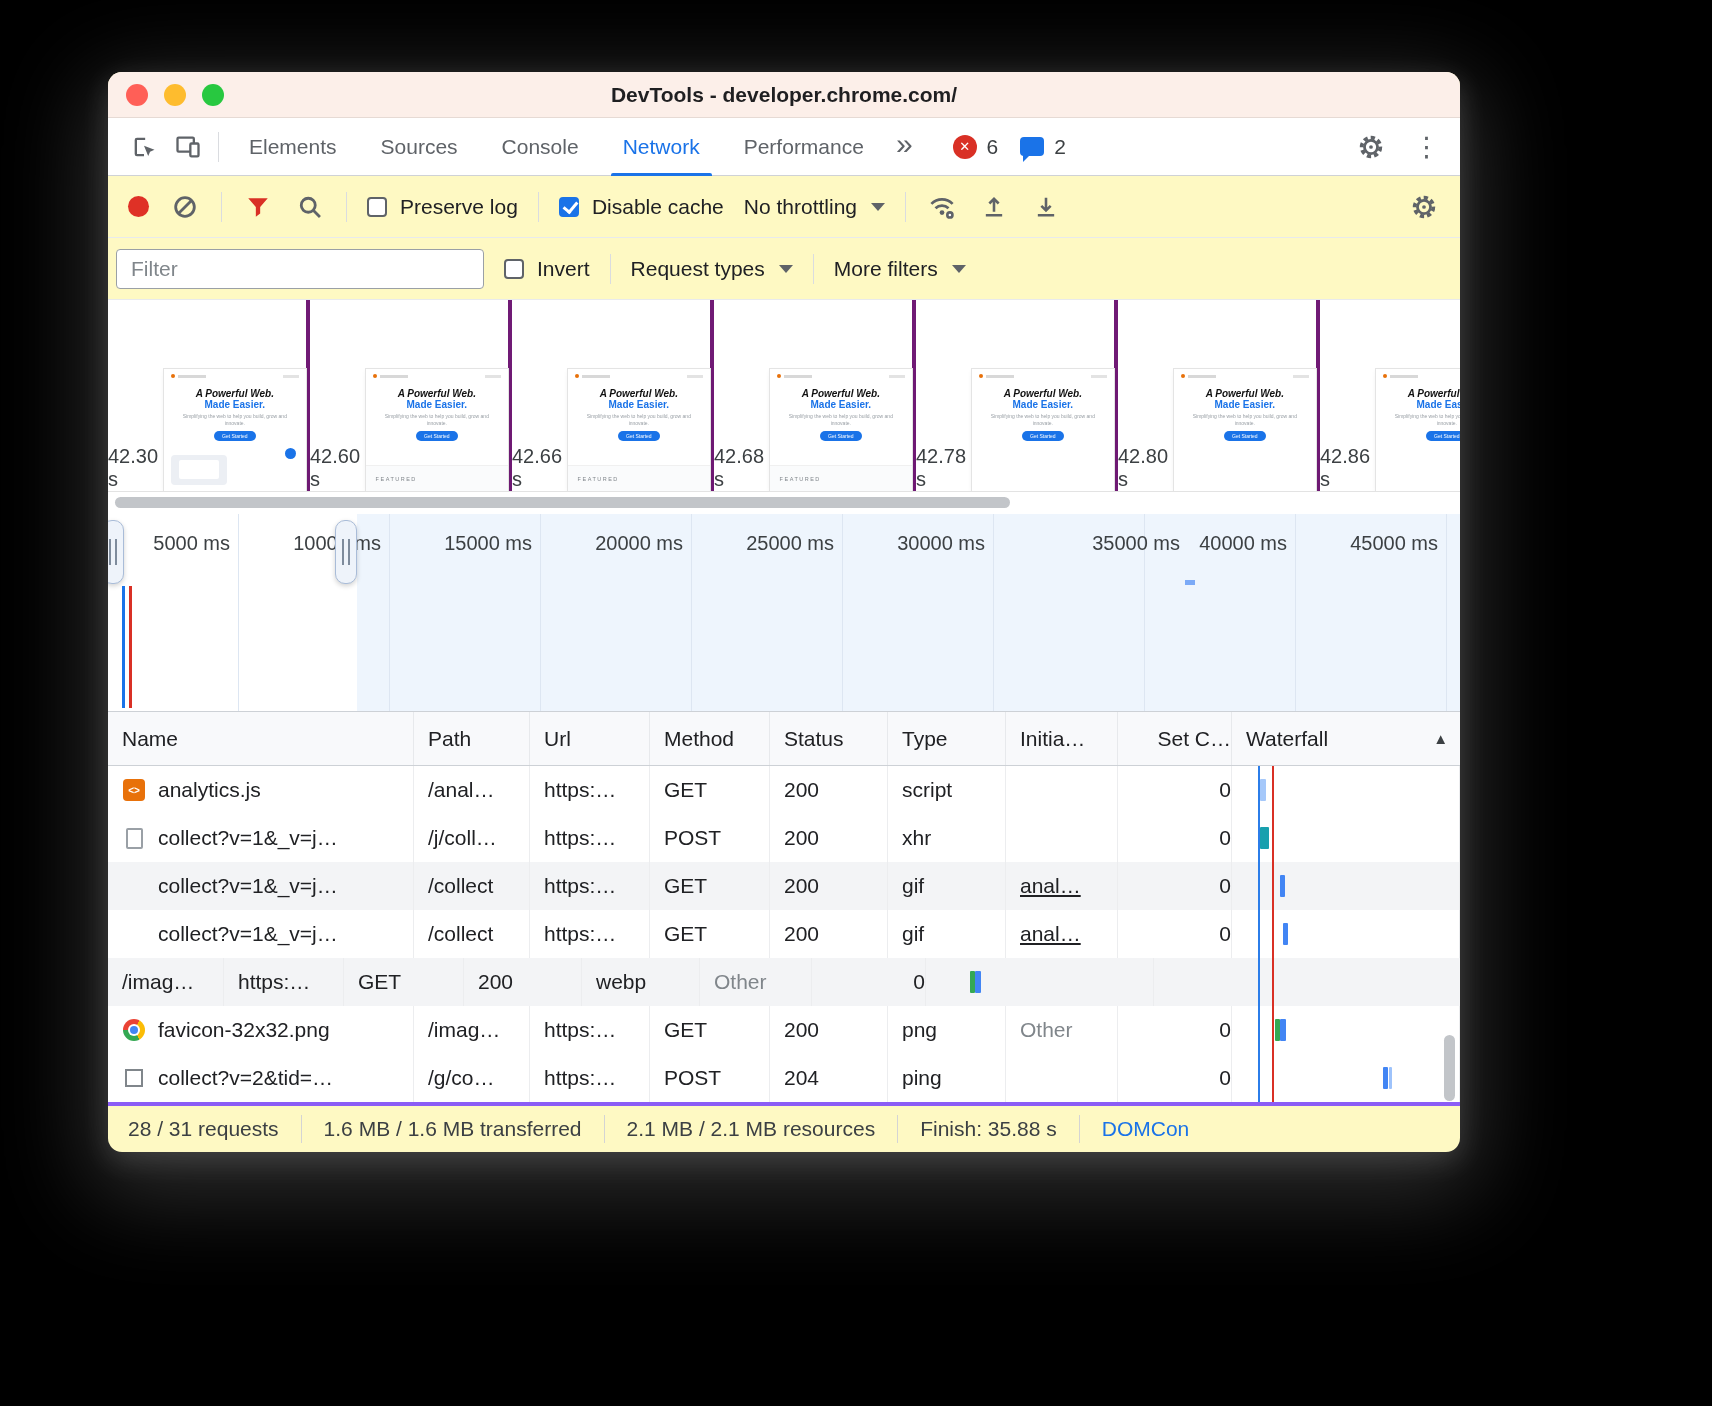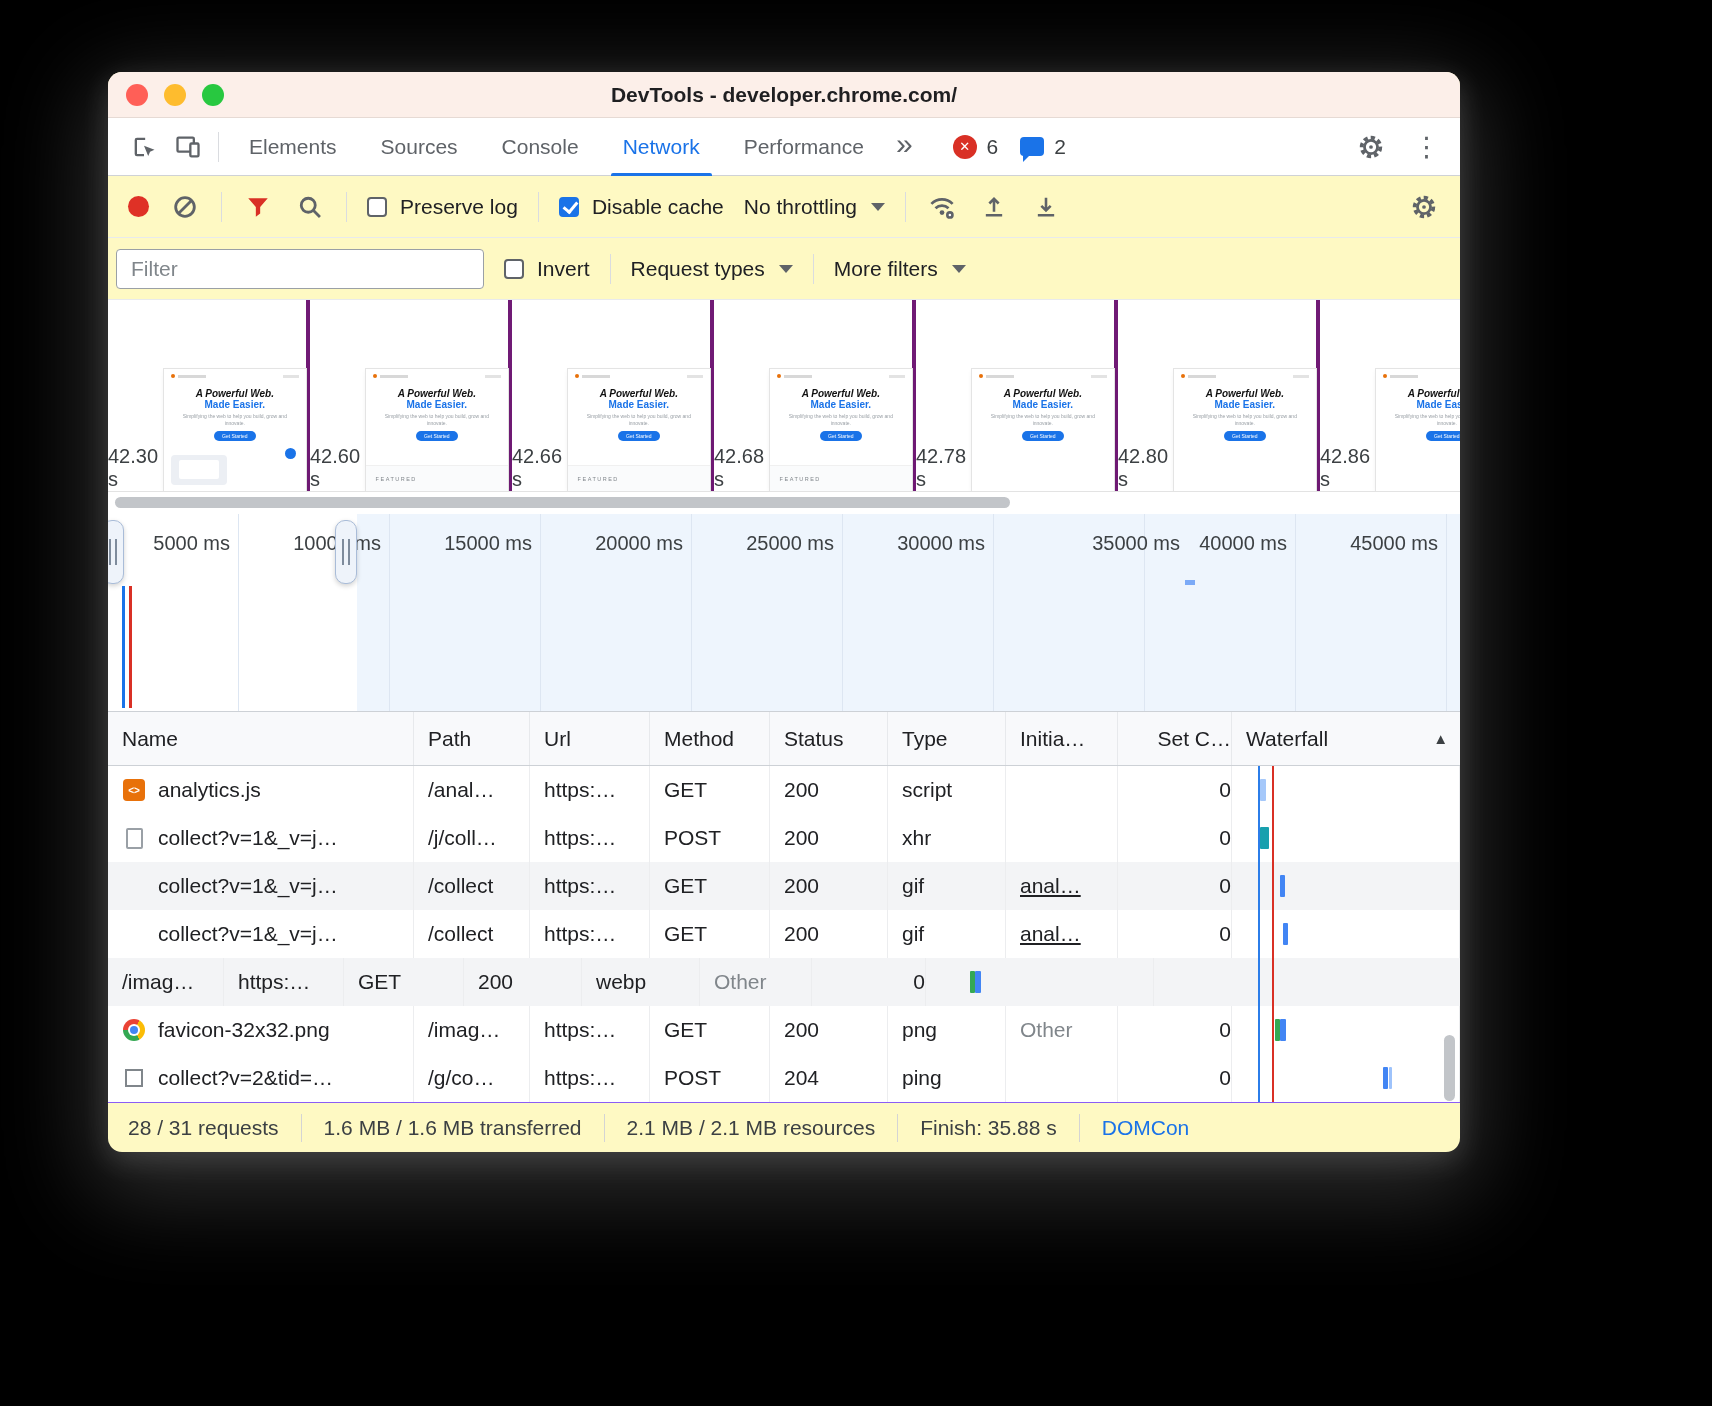--- a/index.html
+++ b/index.html
@@ -132,21 +132,21 @@
   .fi-img::after { content:""; position:absolute; left:3px; bottom:3px; width:7px; height:5px; background:#8ab4f8; }
   .fi-ping { width:18px; height:18px; border:2px solid #80868b; background:#fff; }
   .fi-chrome { width:22px; height:22px; border-radius:50%; position:relative;
     background:conic-gradient(from 30deg, #fbbc05 0 120deg, #34a853 0 240deg, #ea4335 0 360deg); }
   .fi-chrome::before { content:""; position:absolute; inset:5px; background:#fff; border-radius:50%; }
   .fi-chrome::after { content:""; position:absolute; inset:7px; background:#4285f4; border-radius:50%; }
 
   .vscroll-thumb { position:absolute; right:5px; top:963px; width:11px; height:66px; border-radius:6px; background:#c2c5c9; z-index:6; }
 
   
-  .statusbar { height:50px; display:flex; align-items:center; border-top:1px solid #8b5cf6;
+  .statusbar { height:50px; display:flex; align-items:center; border-top:4px solid #8b5cf6;
     font-size:21px; color:#3c4043; padding-left:20px; white-space:nowrap; overflow:hidden; }
   .sb-sep { width:1px; height:28px; background:#d4d4d4; margin:0 22px; flex:none; }
   .sb-dom { color:#1a73e8; }
 </style>
 </head>
 <body>
 
 <div class="window">
 
   <div class="titlebar">

